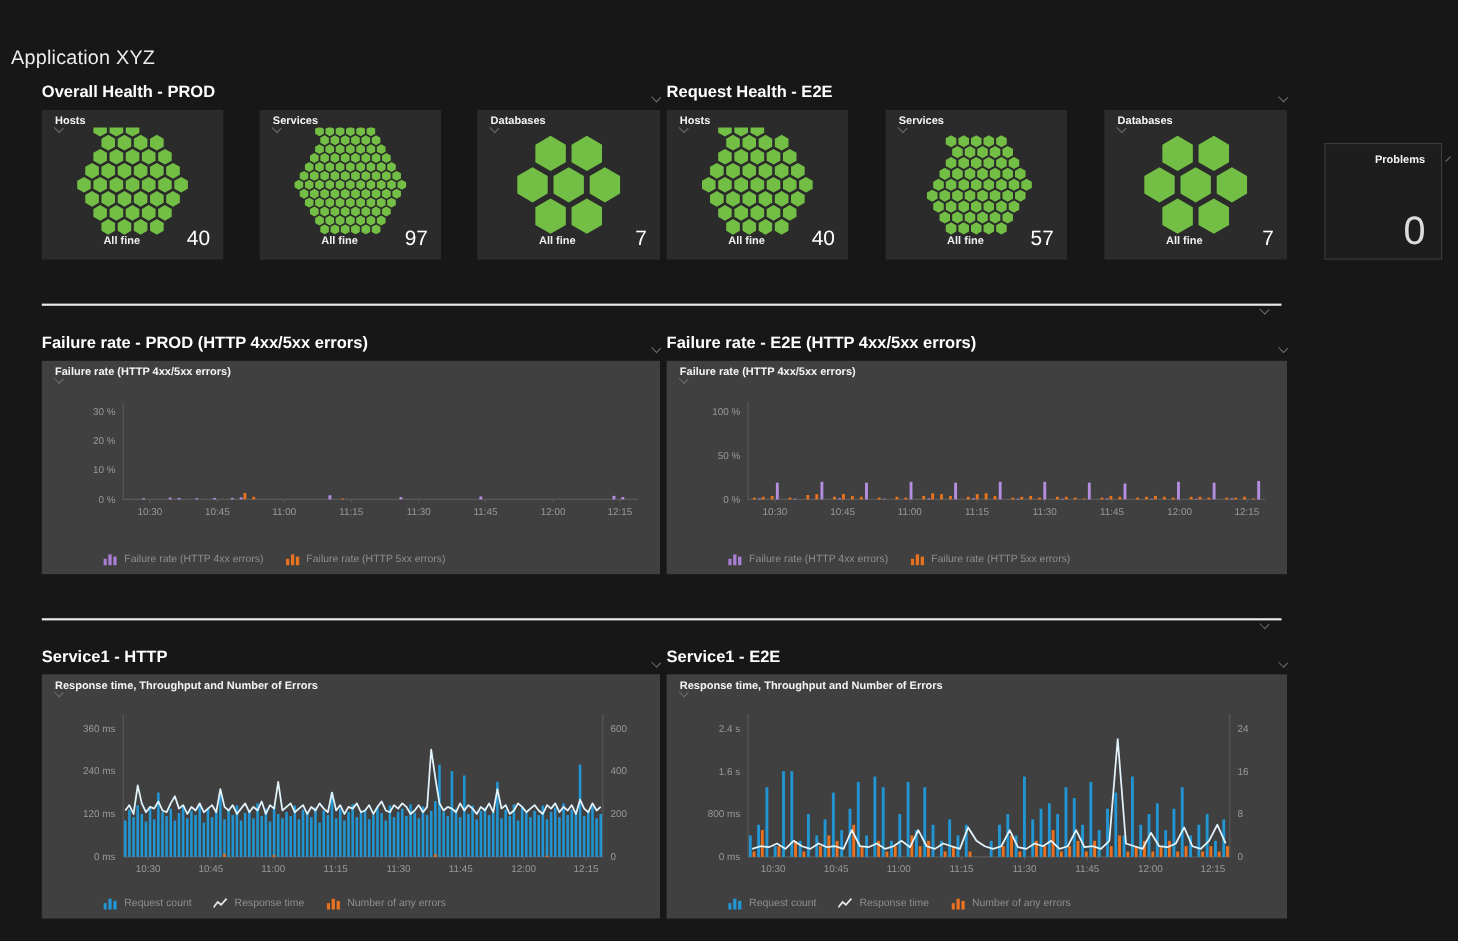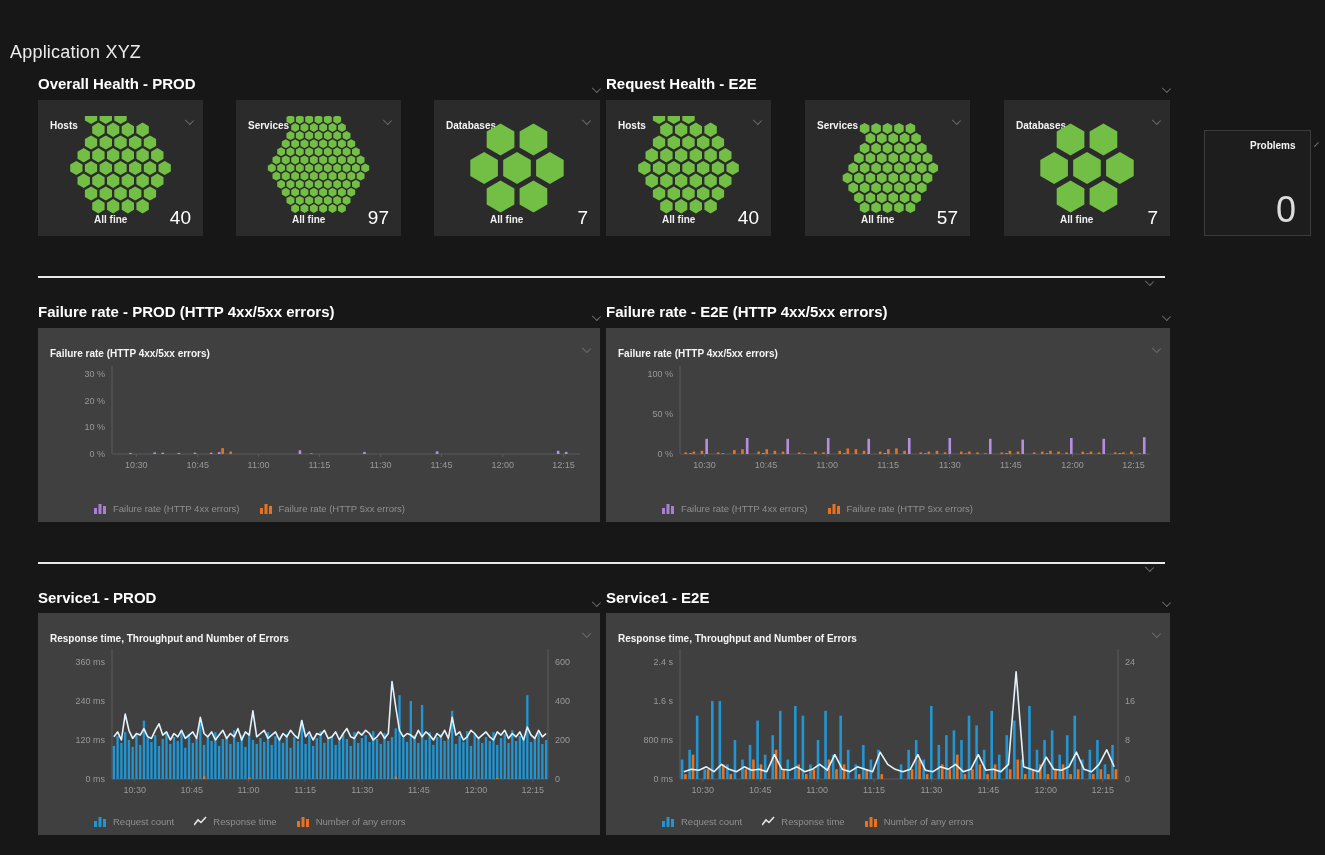--- a/index.html
+++ b/index.html
@@ -8,21 +8,21 @@
   #stage { position:relative; width:1325px; height:855px; background:#171717; overflow:hidden; }
 
   .page-title { position:absolute; left:10px; top:5px; font-size:18px; font-weight:400; color:#ececec; letter-spacing:.2px;margin-top:37px; }
 
   .sec-head { position:absolute; height:20px; display:flex; align-items:flex-end; justify-content:space-between; }
   .sec-head .t { font-size:15px; font-weight:bold; color:#ffffff; }
 
   .chev { display:inline-block; width:7px; height:7px; border-right:1.6px solid #6e6e6e; border-bottom:1.6px solid #6e6e6e; transform:rotate(45deg) scale(1,.85); margin-top:-3px; }
 
   .tile { position:absolute; background:#2b2b2b; }
-  .tile .head, .panel .head { position:absolute; left:12px; right:10px; top:20px; display:flex; justify-content:space-between; align-items:flex-start; }
+  .tile .head, .panel .head { position:absolute; left:12px; right:10px; top:5px; display:flex; justify-content:space-between; align-items:flex-start;flex-direction:column; }
   .tile .head .t, .panel .head .t { font-size:10px; font-weight:bold; color:#f5f5f5; }
   .hexwrap { position:absolute; left:0; right:0; top:16px; height:104px; }
   .tile .foot-status { position:absolute; left:12px; bottom:11px; font-size:10px; font-weight:bold; color:#f0f0f0;margin-left:44px; }
   .tile .foot-count { position:absolute; right:12px; bottom:7px; font-size:19px; font-weight:400; color:#ffffff; }
 
   .problems-tile { position:absolute; background:#1d1d1d; border:1px solid #3c3c3c; }
   .problems-tile .head { position:absolute; left:12px; right:8px; top:9px; display:flex; align-items:center;margin-left:33px; }
   .problems-tile .head .t { font-size:10px; font-weight:bold; color:#f5f5f5; }
   .mini-dash { flex:1; height:1px; background:#3f3f3f; margin:0 8px 0 12px; }
   .problems-tile .big-count { position:absolute; right:14px; bottom:4px; font-size:36px; font-weight:200; color:#dcdcdc; }
@@ -562,21 +562,21 @@
           </svg>
           <span>Failure rate (HTTP 5xx errors)</span>
         </span>
       </div>
   </div>
 
   <div class="divider" style="top:562px;"></div>
   <span class="chev divider-chev" style="left:1146px;top:567px;"></span>
 
   <div class="sec-head" style="left:38px;top:586px;width:562px;">
-    <span class="t">Service1 - PROD</span>
+    <span class="t">Service1 - HTTP</span>
     <span class="chev"></span>
   </div>
   <div class="sec-head" style="left:606px;top:586px;width:564px;">
     <span class="t">Service1 - E2E</span>
     <span class="chev"></span>
   </div>
 
   <div class="panel" style="left:38px;top:613px;width:562px;height:222px;">
     <div class="head">
         <span class="t">Response time, Throughput and Number of Errors</span>

